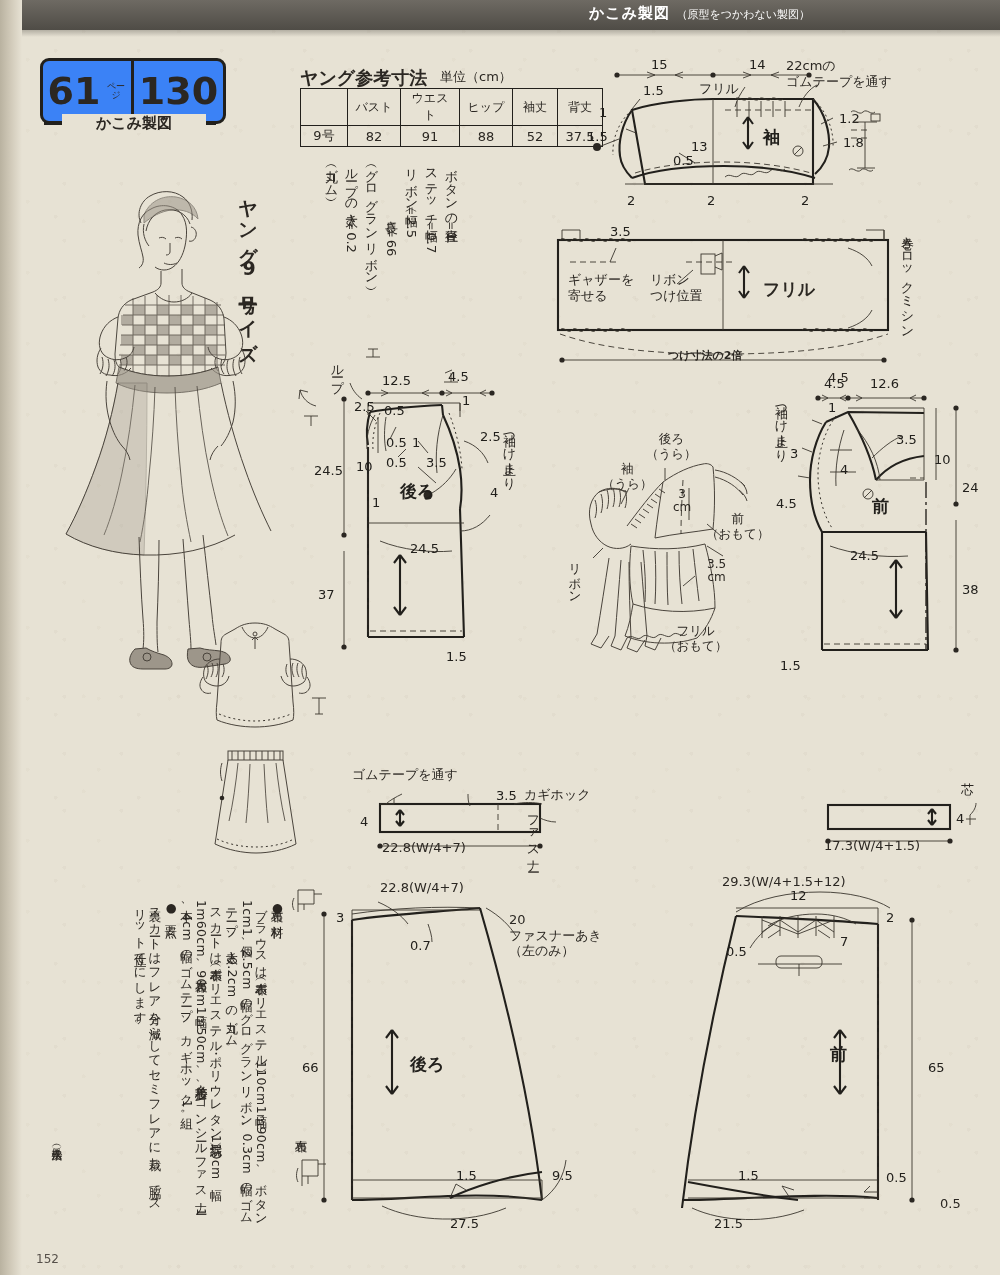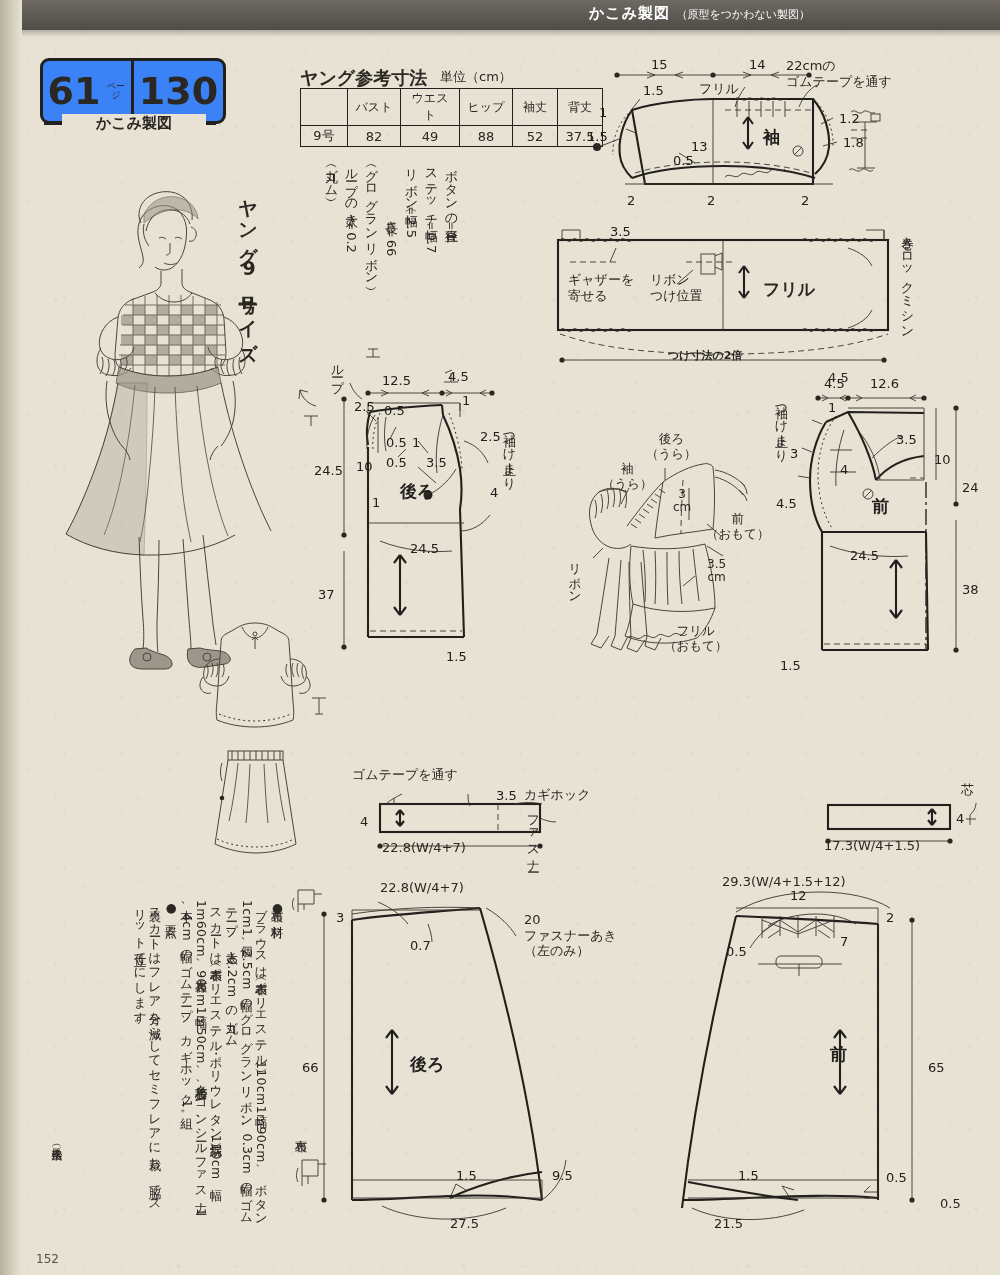--- a/index.html
+++ b/index.html
@@ -103,21 +103,21 @@
       <th style="width:36px"></th>
       <th style="width:42px">バスト</th>
       <th style="width:48px">ウエスト</th>
       <th style="width:42px">ヒップ</th>
       <th style="width:34px">袖丈</th>
       <th style="width:34px">背丈</th>
     </tr>
     <tr>
       <td>9号</td>
       <td>82</td>
-      <td>49</td>
+      <td>91</td>
       <td>88</td>
       <td>52</td>
       <td>37.5</td>
     </tr>
   </tbody>
     </table>
 
   <div class="sizelbl vtext">ヤング9号サイズ</div>
   <div class="notes">
     <div>ボタンの直径＝1</div>
@@ -626,21 +626,21 @@
     <path class="thn" d="M78 22c14 6 24 14 30 22M128 44c2 6 4 12 4 18M186 28c14 8 24 18 30 28"></path>
     <text class="tx" x="36" y="42">3</text>
     <text class="tx" x="110" y="70">0.7</text>
     <text class="tx" x="2" y="192">66</text>
     <text class="tx" x="156" y="300">1.5</text>
     <text class="tx" x="252" y="300">9.5</text>
     <text class="tx" x="150" y="348">27.5</text>
     <text class="txb" x="110" y="190">後ろ</text>
   </svg>
   <div style="position:absolute;left:380px;top:880px;font-size:13px;">22.8(W/4+7)</div>
-  <div style="position:absolute;left:524px;top:912px;font-size:13px;line-height:1.2;white-space:pre;">20
+  <div style="position:absolute;left:509px;top:912px;font-size:13px;line-height:1.2;white-space:pre;">20
 ファスナーあき
 （左のみ）</div>
   <div class="vtext" style="position:absolute;left:268px;top:900px;font-size:12.5px;">裏布</div>
   <div class="vtext" style="position:absolute;left:292px;top:1130px;font-size:12.5px;">裏布</div>
   <svg style="left:290px;top:880px;" width="40" height="40">
     <path class="thn" d="M8 10h16v14H8zM24 14h8M8 24v8M14 24v6"></path>
     <path class="thn" d="M4 18c-2 4-2 8 0 12"></path>
   </svg>
   <svg style="left:292px;top:1152px;" width="40" height="50">
     <path class="thn" d="M10 8h16v16H10zM26 12h8M10 24v10M16 24v8"></path>

